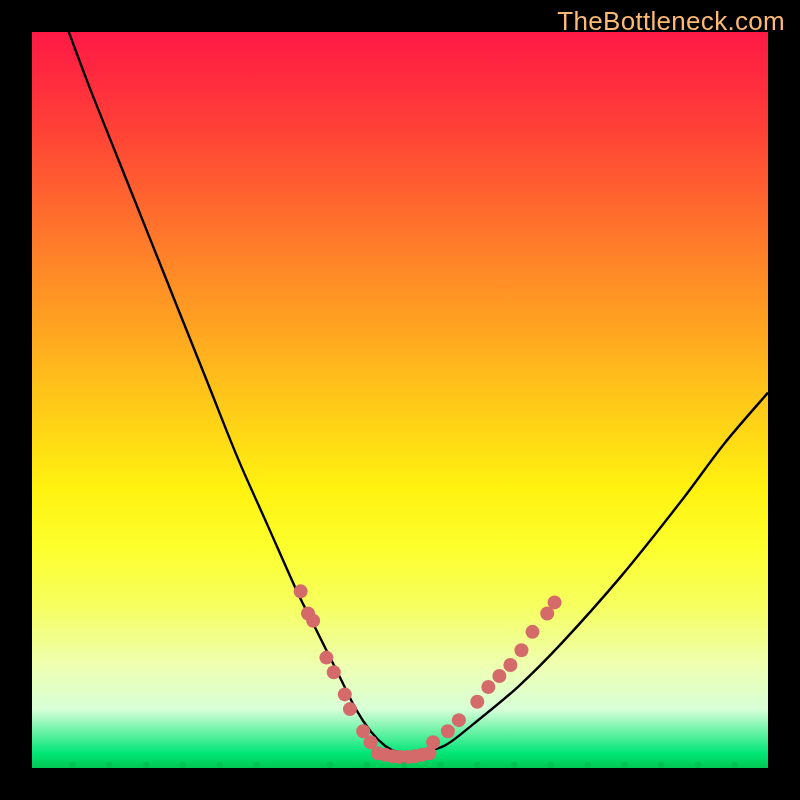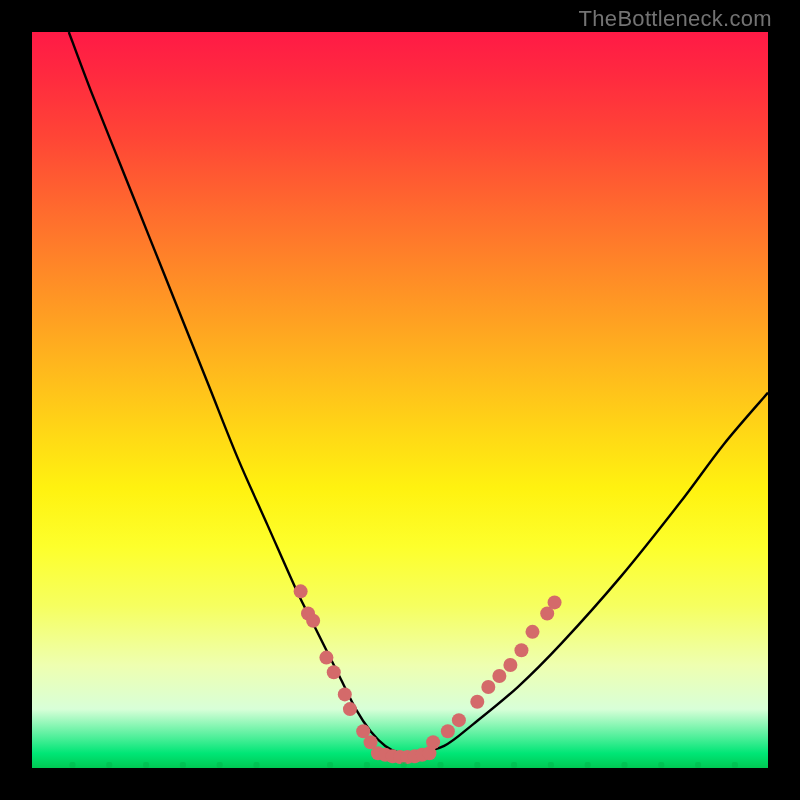--- a/index.html
+++ b/index.html
@@ -7,23 +7,23 @@
     width: 800px;
     height: 800px;
     background: #000000;
     position: relative;
     font-family: Arial, sans-serif;
     overflow: hidden;
   }
   .watermark {
     position: absolute;
     top: 6px;
-    right: 28px;
-    color: #737373;
-    font-size: 22px;
+    right: 15px;
+    color: #fdba74;
+    font-size: 26px;
     font-weight: 500;
     letter-spacing: 0.3px;
     z-index: 10;
   }
   .plot-area {
     position: absolute;
     left: 32px;
     top: 32px;
     width: 736px;
     height: 736px;

